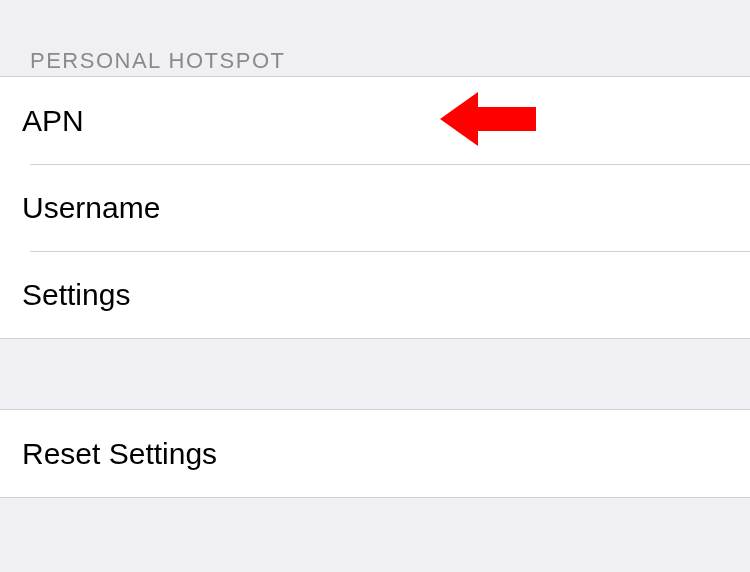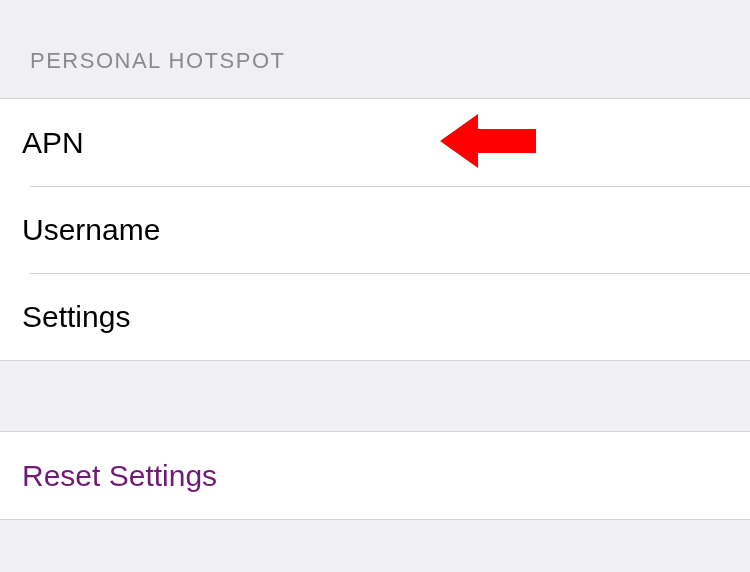--- a/index.html
+++ b/index.html
@@ -7,21 +7,21 @@
       font-family: -apple-system, BlinkMacSystemFont, "Helvetica Neue", Arial, sans-serif;
       background: #efeff4;
       width: 750px;
       height: 572px;
       overflow: hidden;
     }
     .section-header {
       font-size: 22px;
       color: #8a8a8e;
       letter-spacing: 1.5px;
-      padding: 48px 0 24px 30px;
+      padding: 48px 0 2px 30px;
       text-transform: uppercase;
       font-weight: 400;
     }
     .list-group {
       background: #ffffff;
       border-top: 1px solid #d1d1d4;
       border-bottom: 1px solid #d1d1d4;
     }
     .list-item {
       display: flex;
@@ -53,21 +53,21 @@
       color: #000;
       background: transparent;
       margin-left: 20px;
       min-width: 0;
     }
     .spacer {
       height: 70px;
     }
     .reset-link {
       font-size: 30px;
-      color: #701a75;
+      color: #000000;
       font-weight: 400;
     }
     .arrow-annotation {
       position: absolute;
       left: 440px;
       top: 50%;
       transform: translateY(-50%);
       pointer-events: none;
     }
   </style>

